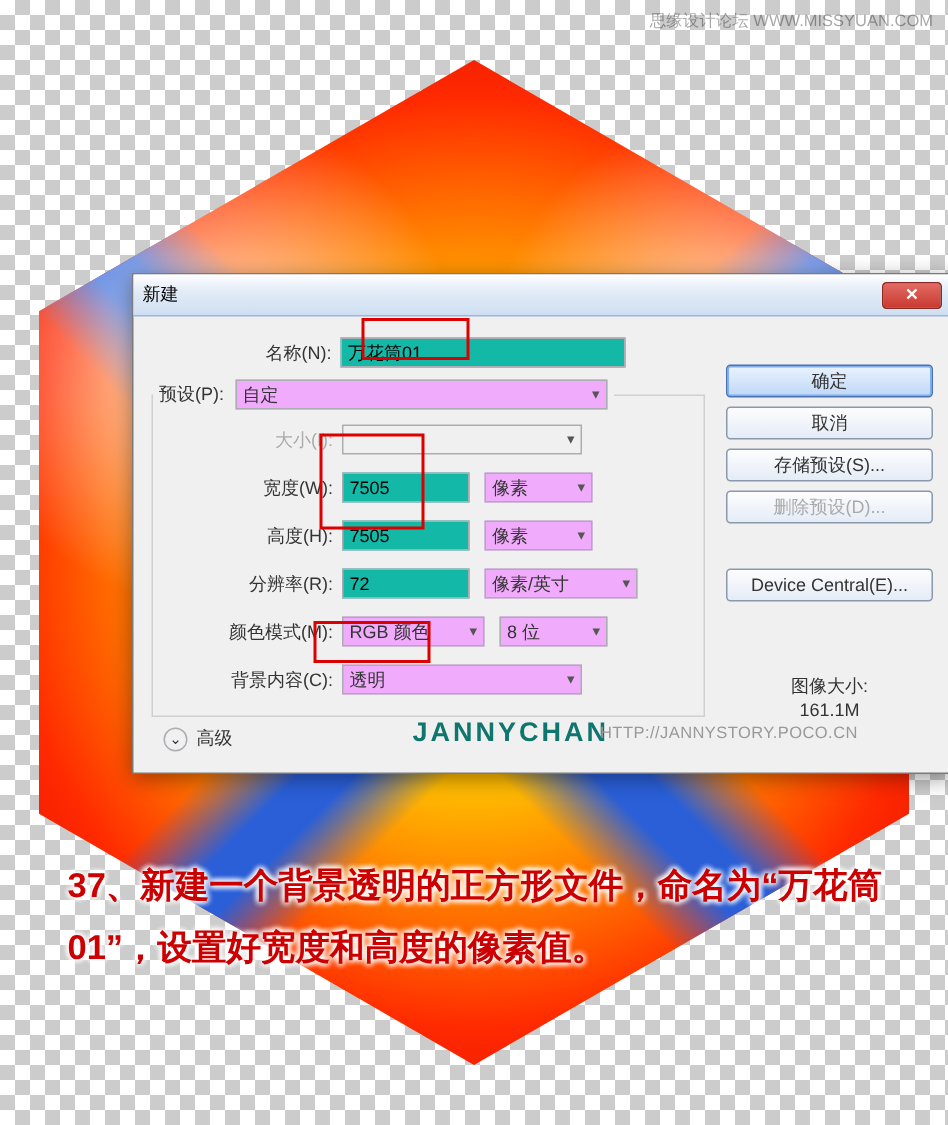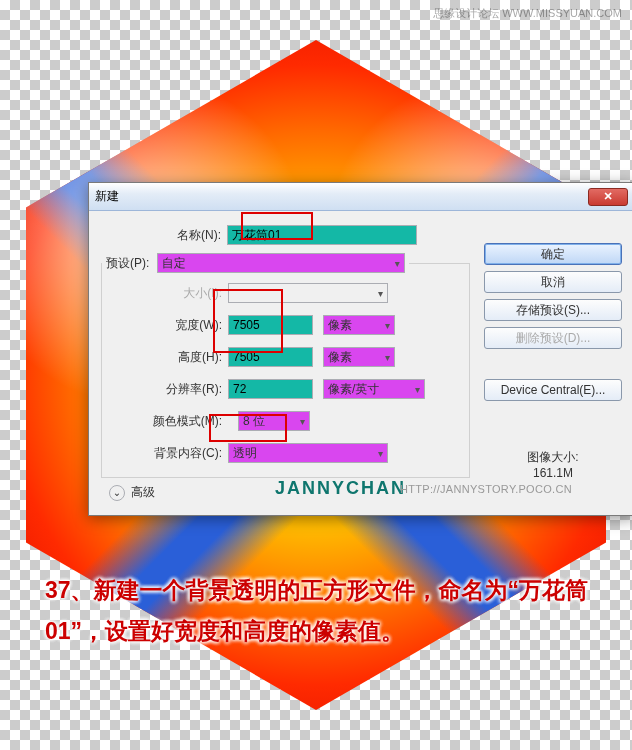--- a/index.html
+++ b/index.html
@@ -25,21 +25,21 @@
 .close-btn { width:40px; height:18px; background:linear-gradient(#e26b63,#c93a31); border:1px solid #8a2a22; border-radius:3px; color:#fff; display:flex;align-items:center;justify-content:center; font-size:11px; font-weight:bold;}
 .body { display:flex; padding:10px 12px 14px 12px; gap:14px; font-size:12px; color:#333; }
 .left { flex:1; }
 .right { width:138px; display:flex; flex-direction:column; gap:6px;margin-top:22px; }
 .row { display:flex; align-items:center; height:28px; margin-bottom:4px; }
 .lbl { width:126px; text-align:right; padding-right:6px; }
 .lbl.dim { color:#aaa; }
 .inp { height:20px; border:1px solid #abadb3; padding:0 4px; font-size:12px; background:#14b8a6; }
 .inp.w1 { width:190px; }
 .inp.w2 { width:85px; }
-.sel { height:20px; border:1px solid #abadb3; background:#d946ef; padding:0 18px 0 4px; font-size:12px; position:relative; display:inline-flex; align-items:center; }
+.sel { height:20px; border:1px solid #abadb3; background:#f0abfc; padding:0 18px 0 4px; font-size:12px; position:relative; display:inline-flex; align-items:center; }
 .sel::after { content:"▾"; position:absolute; right:4px; font-size:10px; color:#555; }
 .sel.w2 { width:72px; }
 .sel.w3 { width:102px; }
 .sel.wfull { width:248px; }
 fieldset { border:1px solid #d0d0d0; padding:6px 6px 6px 0; margin-top:4px; position:relative;}
 fieldset legend { font-size:12px; padding:0 4px; }
 .btn { height:22px; border:1px solid #8a98ab; background:linear-gradient(#fdfdfd,#e4ecf7); border-radius:3px; font-size:12px; display:flex; align-items:center; justify-content:center; cursor:pointer; }
 .btn.primary { border:1px solid #4a72b8; background:linear-gradient(#eaf3ff,#bfd7f6); box-shadow:0 0 0 1px #7fb0ea inset; }
 .btn.disabled { color:#aaa; }
 .isize { margin-top:42px; text-align:center; font-size:12px; }
@@ -104,20 +104,23 @@
         <div class="row">
           <span class="lbl">分辨率(R):</span>
           <input class="inp w2" value="72" style="">
           <span style="width:10px"></span>
           <span class="sel w3">
               <span>像素/英寸</span>
             </span>
         </div>
         <div class="row">
           <span class="lbl">颜色模式(M):</span>
+          <span class="sel" style="width:95px;">
+              <span>RGB 颜色</span>
+            </span>
           <span style="width:10px"></span>
           <span class="sel w2">
               <span>8 位</span>
             </span>
         </div>
         <div class="row">
           <span class="lbl">背景内容(C):</span>
           <span class="sel" style="width:160px;">
               <span>透明</span>
             </span>

